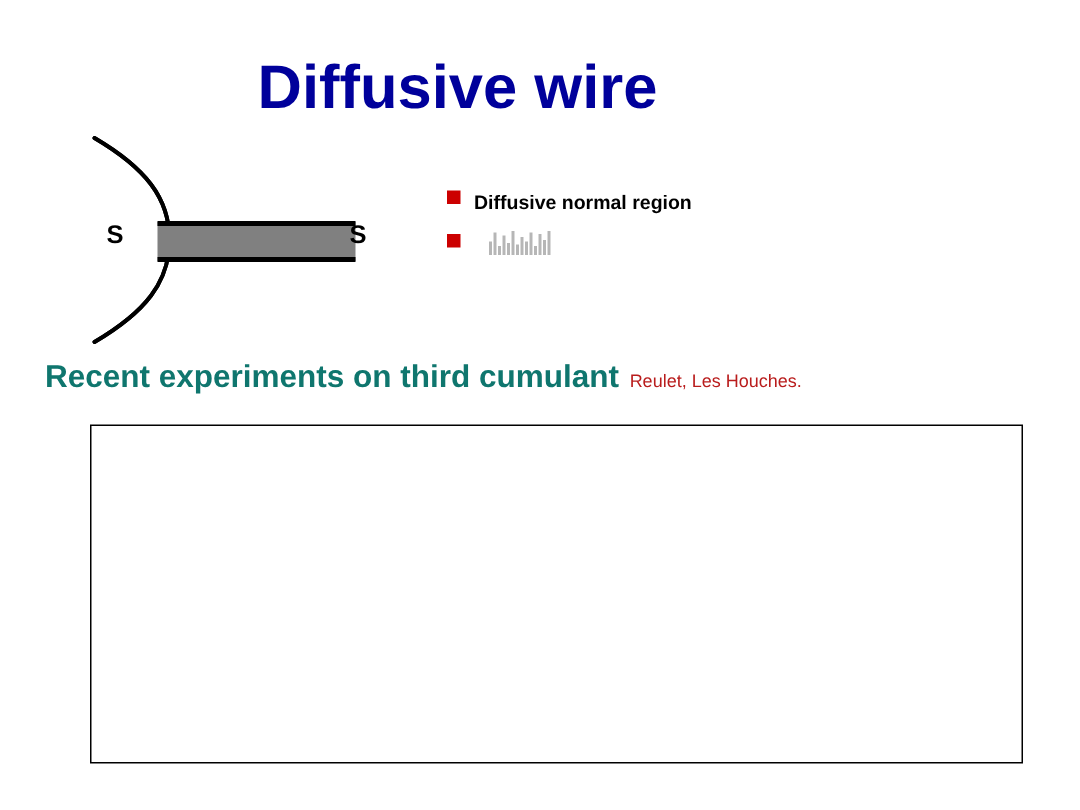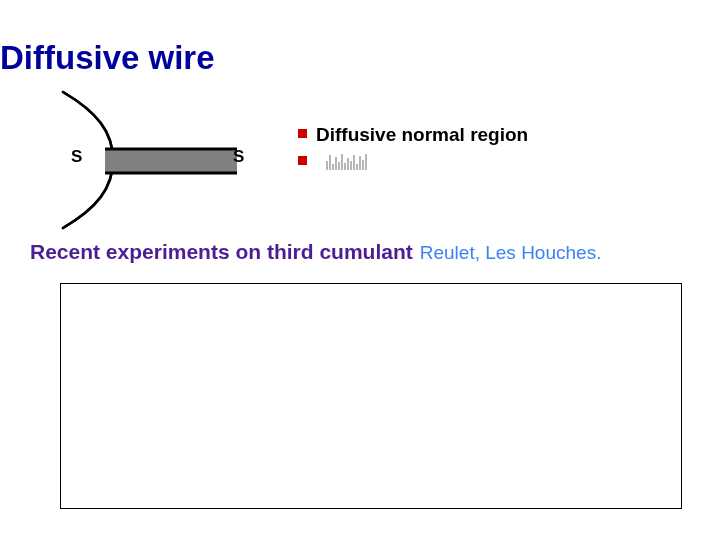--- a/index.html
+++ b/index.html
@@ -21,22 +21,22 @@
     inset: 0;
     background: #ffffff;
   }
 
   
   .slide-title {
     position: absolute;
     left: 0;
     top: 40px;
     width: 610px;
-    text-align: left;
-    font-size: 33px;
+    text-align: center;
+    font-size: 41px;
     font-weight: bold;
     color: #00009b;
     letter-spacing: 0px;
     line-height: 36px;
     white-space: nowrap;
   }
 
   
   .diagram {
     position: absolute;
@@ -76,21 +76,21 @@
   .bullet-mark {
     width: 9px;
     height: 9px;
     background: #cc0000;
     flex: 0 0 auto;
     margin-right: 9px;
     position: relative;
     top: -3px;
   }
   .bullet-text {
-    font-size: 19px;
+    font-size: 13px;
     font-weight: bold;
     color: #000000;
     line-height: 26px;
   }
   
   .broken-eq {
     display: inline-block;
     margin-left: 9px;
     width: 44px;
     height: 17px;
@@ -123,27 +123,27 @@
   
   .experiments-line {
     position: absolute;
     left: 30px;
     top: 240px;
     white-space: nowrap;
   }
   .experiments-heading {
     font-size: 21px;
     font-weight: bold;
-    color: #4c1d95;
+    color: #0f766e;
     margin-top: 22px;
   }
   .experiments-citation {
-    font-size: 19px;
+    font-size: 12px;
     font-weight: normal;
-    color: #3b82f6;
+    color: #b91c1c;
     margin-left: 7px;
   }
 
   
   .image-placeholder {
     position: absolute;
     left: 60px;
     top: 283px;
     width: 622px;
     height: 226px;

